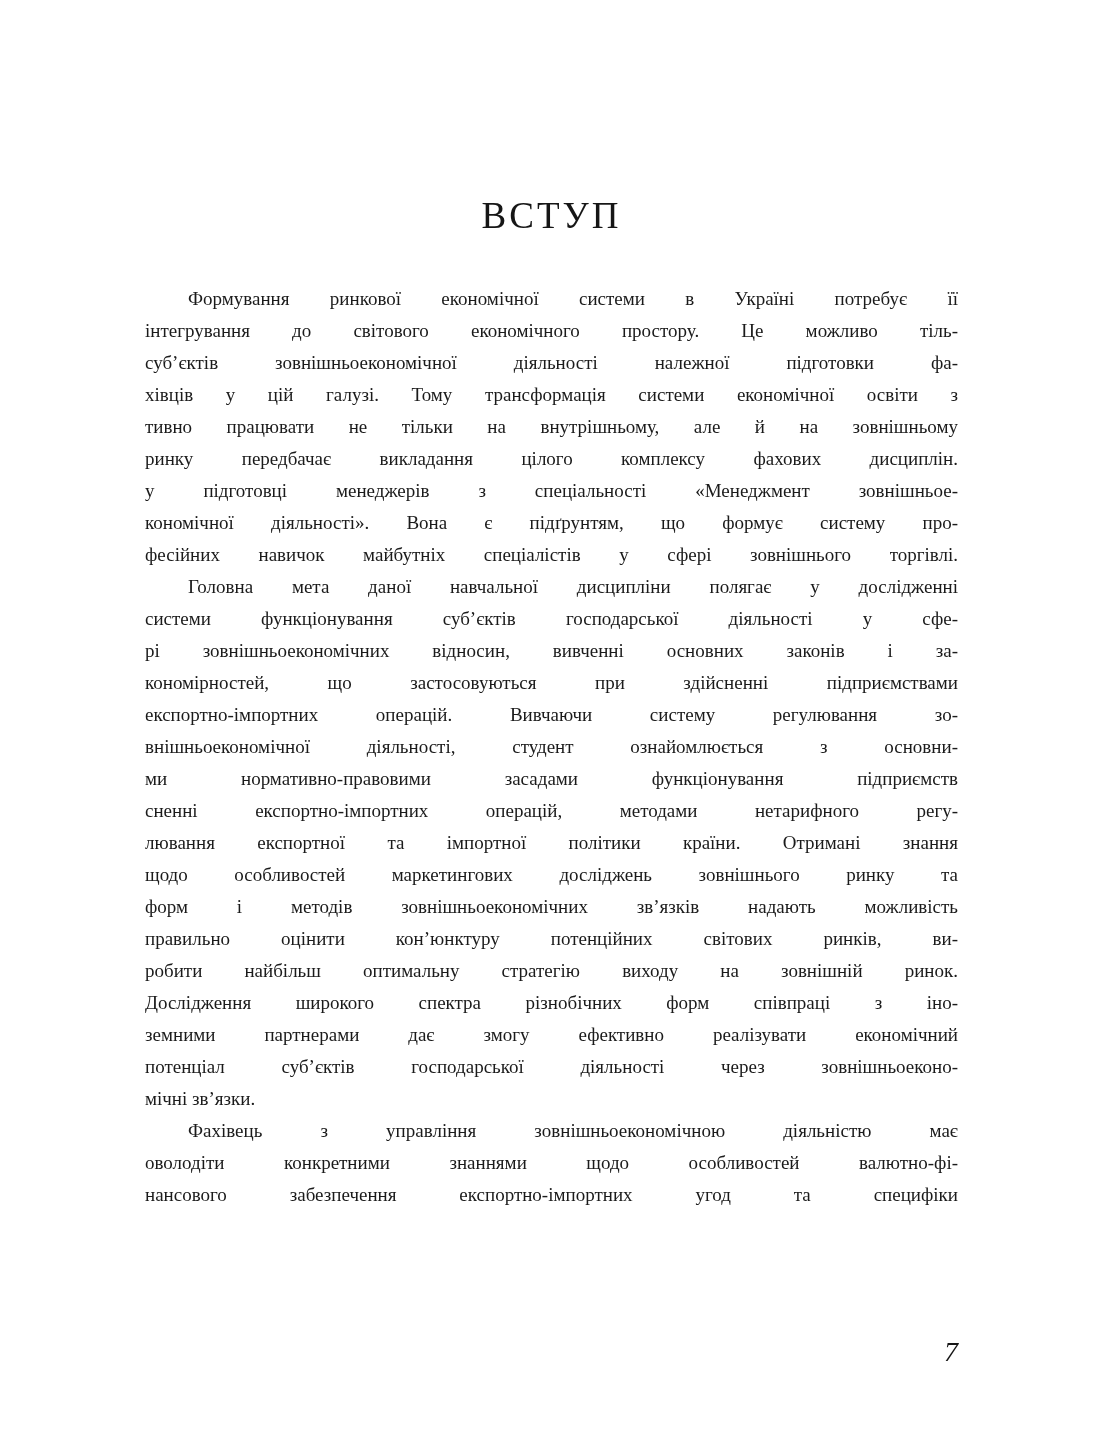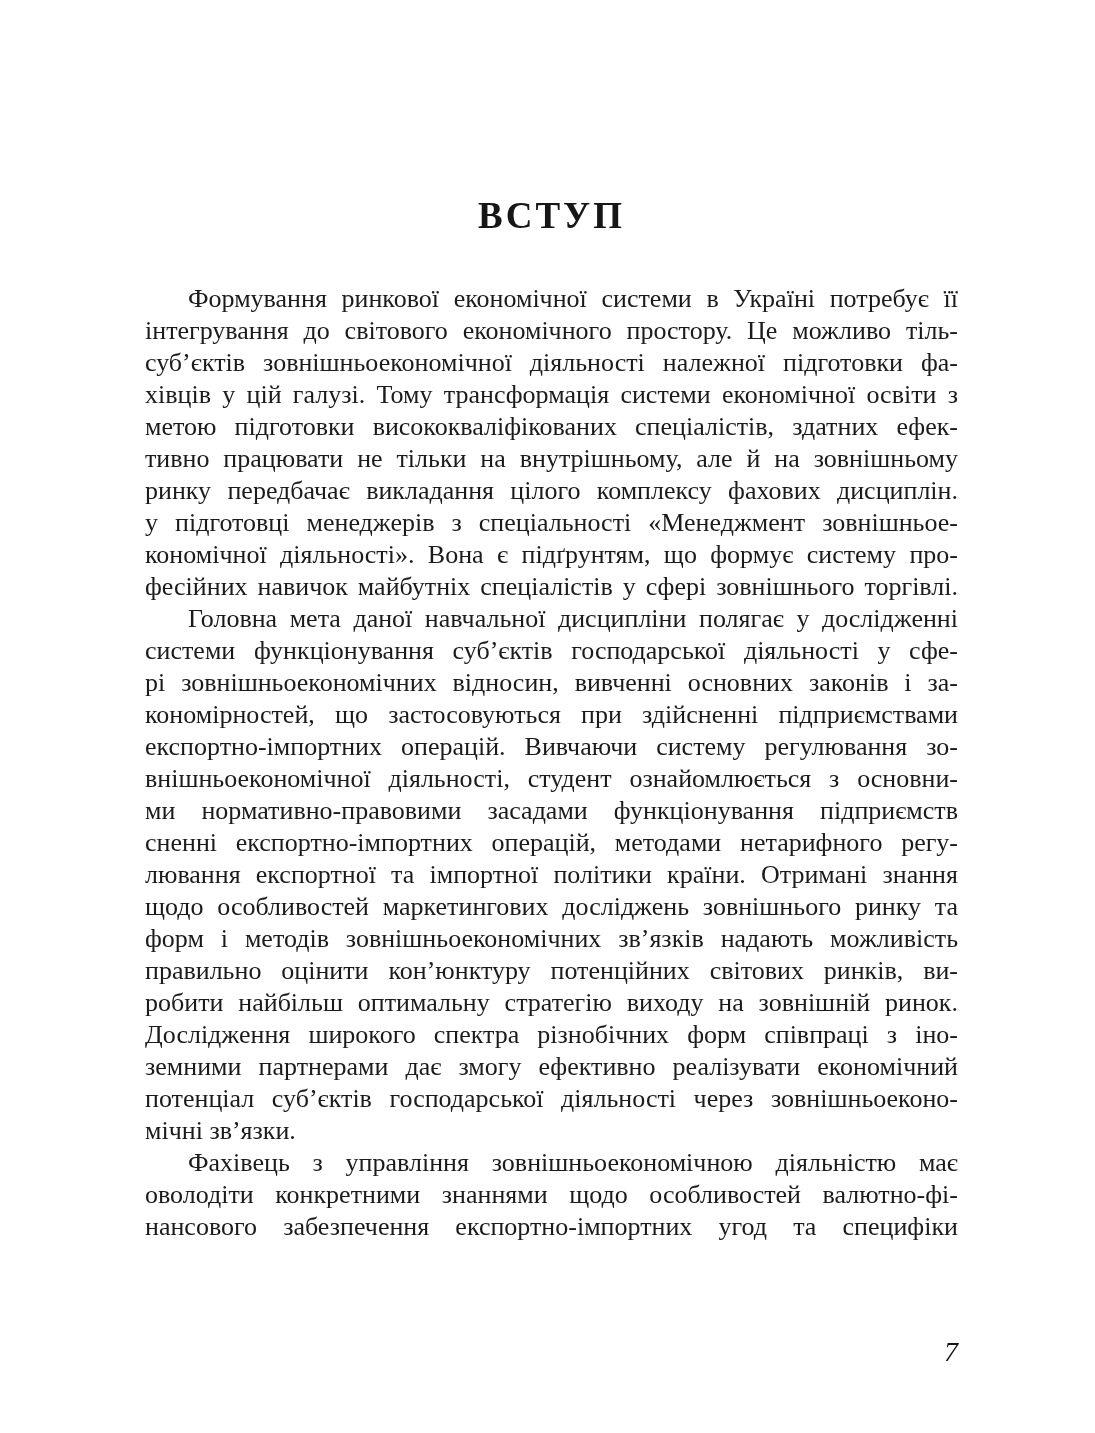--- a/index.html
+++ b/index.html
@@ -18,35 +18,35 @@
     overflow: hidden;
   }
   .title {
     position: absolute;
     left: 145px;
     top: 196px;
     width: 813px;
     margin: 0;
     text-align: center;
     font-size: 37px;
-    font-weight: bold;
+    font-weight: normal;
     letter-spacing: 3px;
     line-height: 1.1;
     color: #161616;
   }
   .body-text {
     position: absolute;
     left: 145px;
     top: 283px;
     width: 813px;
   }
   .line {
     height: 32px;
     line-height: 32px;
-    font-size: 26px;
+    font-size: 19px;
     text-align: justify;
     overflow: hidden;
     white-space: normal;
   }
   
   .line::after {
     content: "";
     display: inline-block;
     width: 100%;
     height: 0;
@@ -73,21 +73,20 @@
 <body>
 
 <div class="page">
   <h1 class="title">ВСТУП</h1>
 
   <div class="body-text" id="body-text">
       <div class="line indent">Формування ринкової економічної системи в Україні потребує її</div>
       <div class="line">інтегрування до світового економічного простору. Це можливо тіль-</div>
       <div class="line">суб’єктів зовнішньоекономічної діяльності належної підготовки фа-</div>
       <div class="line">хівців у цій галузі. Тому трансформація системи економічної освіти з</div>
-      <div class="line">метою підготовки висококваліфікованих спеціалістів, здатних ефек-</div>
       <div class="line">тивно працювати не тільки на внутрішньому, але й на зовнішньому</div>
       <div class="line">ринку передбачає викладання цілого комплексу фахових дисциплін.</div>
       <div class="line">у підготовці менеджерів з спеціальності «Менеджмент зовнішньое-</div>
       <div class="line">кономічної діяльності». Вона є підґрунтям, що формує систему про-</div>
       <div class="line">фесійних навичок майбутніх спеціалістів у сфері зовнішнього торгівлі.</div>
       <div class="line indent">Головна мета даної навчальної дисципліни полягає у дослідженні</div>
       <div class="line">системи функціонування суб’єктів господарської діяльності у сфе-</div>
       <div class="line">рі зовнішньоекономічних відносин, вивченні основних законів і за-</div>
       <div class="line">кономірностей, що застосовуються при здійсненні підприємствами</div>
       <div class="line">експортно-імпортних операцій. Вивчаючи систему регулювання зо-</div>

